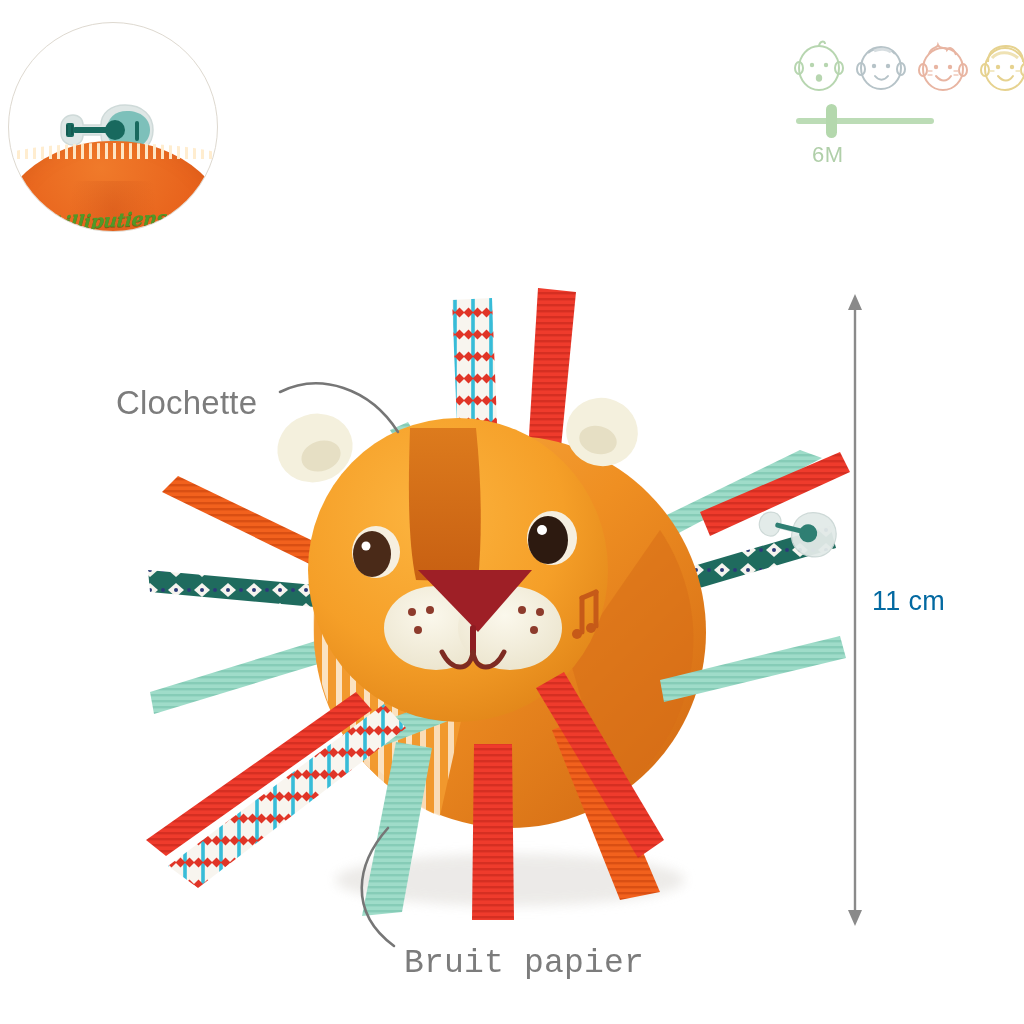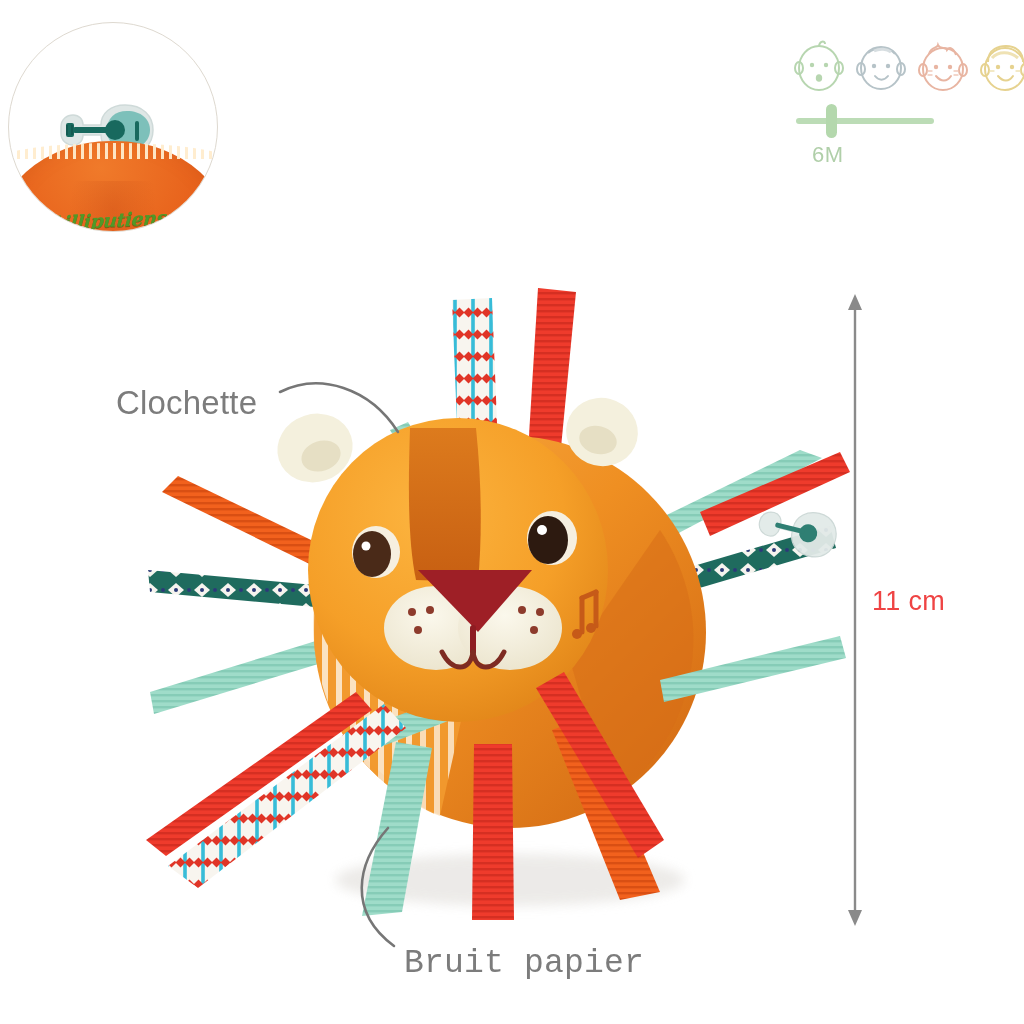--- a/index.html
+++ b/index.html
@@ -139,21 +139,21 @@
   #callout-clochette-line { left: 270px; top: 370px; width: 150px; height: 80px; }
   #callout-bruit-line     { left: 340px; top: 820px; width: 80px; height: 140px; }
 
   
   #dimension-arrow { position: absolute; left: 838px; top: 292px; width: 34px; height: 636px; }
   #dimension-label {
     position: absolute;
     left: 872px;
     top: 586px;
     font-size: 27px;
-    color: #ef4444;
+    color: #0369a1;
     letter-spacing: .3px;
   }
 
   
   #toy { position: absolute; left: 140px; top: 280px; width: 720px; height: 660px; }
   #toy-svg { position: absolute; left: 0; top: 0; }
 </style>
 </head>
 <body>
 

